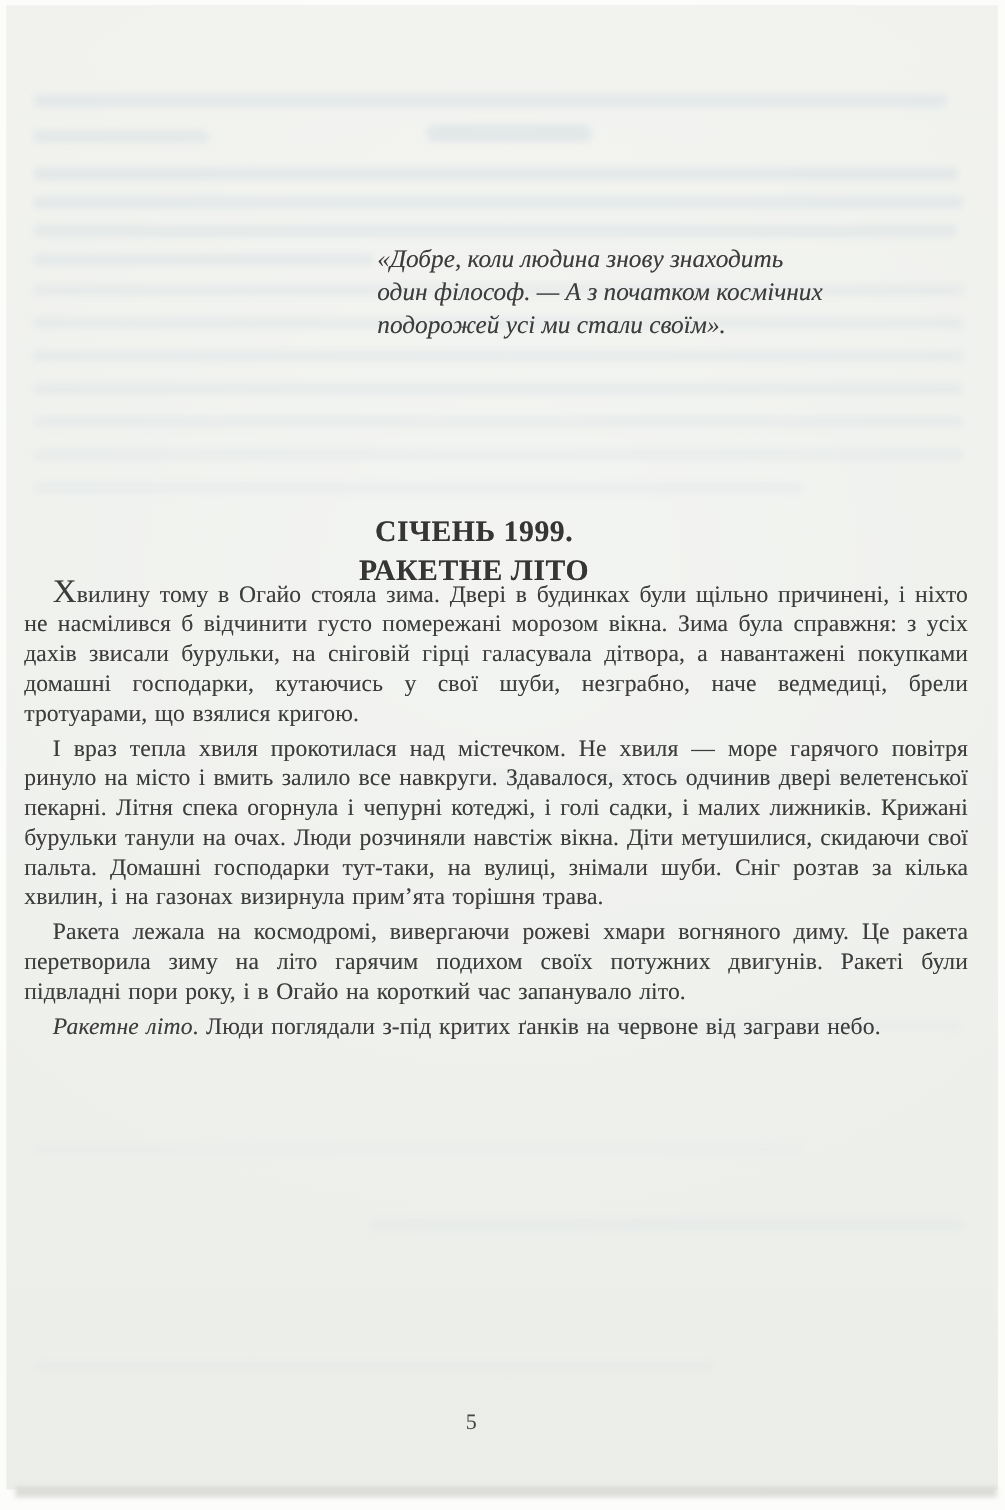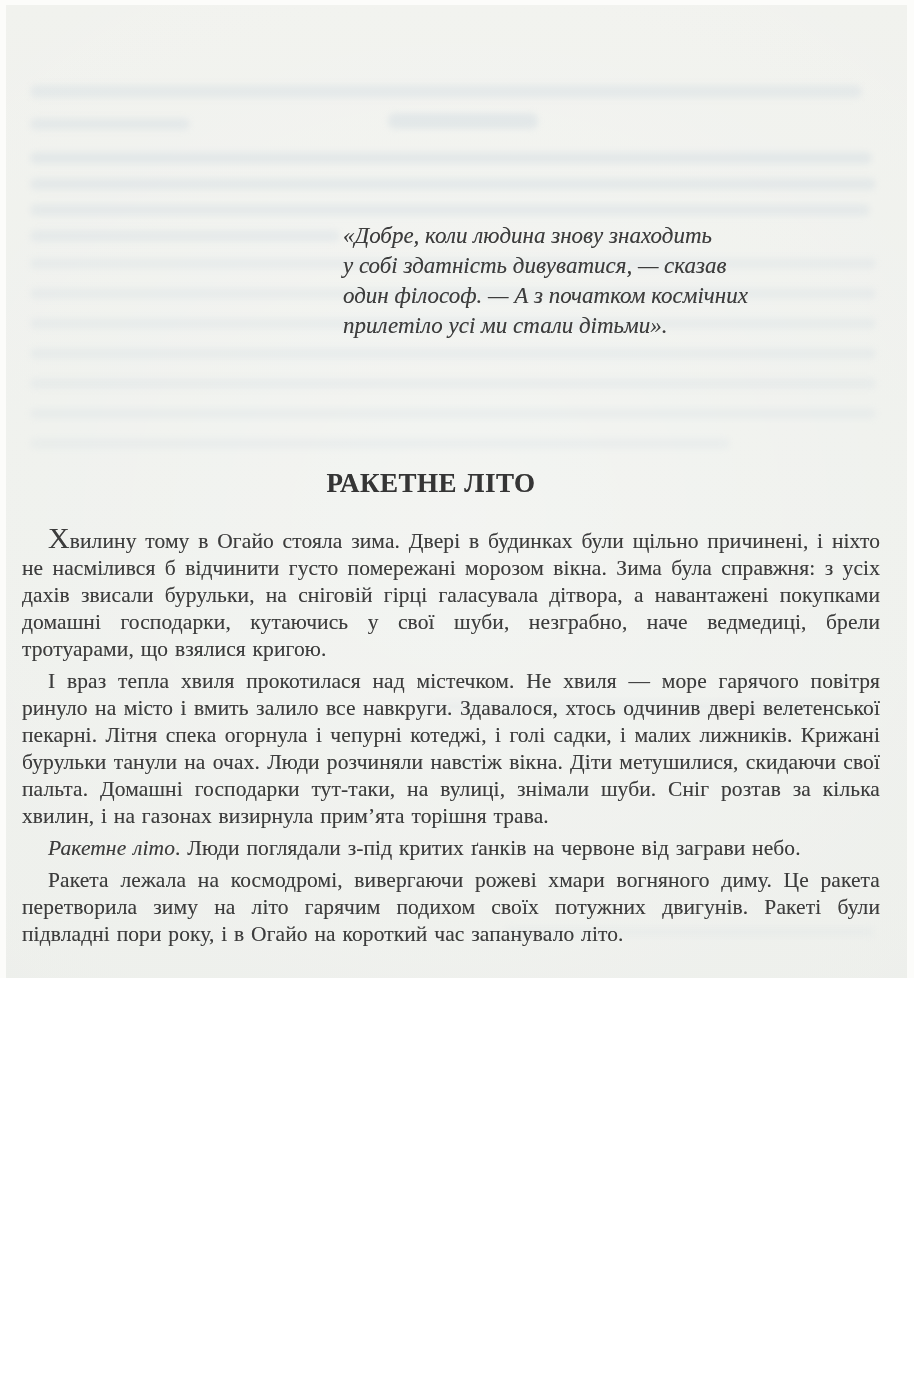--- a/index.html
+++ b/index.html
@@ -3,21 +3,21 @@
 <meta charset="utf-8">
 <style>
   :root{
     --paper:#eef0ec;
     --ink:#3c3c3c;
     --bleed:#c8d4dd;
     --scan-bg:#fcfcfa;
   }
   html,body{margin:0;padding:0;background:#ffffff;}
   .screenshot{
-    position:relative;width:914px;height:978px;overflow:hidden;
+    position:relative;width:914px;height:1373px;overflow:hidden;
     background:var(--scan-bg);
     font-family:"Liberation Serif","DejaVu Serif",serif;
   }
   
   .page{
     position:absolute;left:6px;top:5px;width:901px;height:1349px;
     background:
       radial-gradient(130% 80% at 50% 38%, rgba(255,255,255,0.30), rgba(255,255,255,0) 62%),
       linear-gradient(180deg,#f1f2ee 0%,#eef0ec 30%,#edefeb 85%,#ebeDe8 100%);
     background-color:var(--paper);
@@ -102,33 +102,33 @@
     <div class="bleed s13"></div>
     <div class="bleed s14"></div>
     <div class="bleed s15"></div>
     <div class="bleed s16"></div>
     <div class="bleed s17"></div>
     <div class="bleed s18"></div>
     <div class="bleed s19"></div>
 
     <div class="epigraph">
       <div>«Добре, коли людина знову знаходить</div>
-      <div>у собі здатність дивуватися, — сказав</div>
       <div>один філософ. — А з початком космічних</div>
-      <div>прилетіло усі ми стали дітьми».</div>
+      <div>подорожей усі ми стали своїм».</div>
     </div>
 
     <div class="heading">
+      <div>СІЧЕНЬ 1999.</div>
       <div>РАКЕТНЕ ЛІТО</div>
     </div>
 
     <div class="body-text">
       <p><span class="dropcap">Х</span><span>вилину тому в Огайо стояла зима. Двері в будинках були щільно причинені, і ніхто не насмілився б відчинити густо помережані морозом вікна. Зима була справжня: з усіх дахів звисали бурульки, на сніговій гірці галасувала дітвора, а навантажені покупками домашні господарки, кутаючись у свої шуби, незграбно, наче ведмедиці, брели тротуарами, що взялися кригою.</span></p>
       <p><span>І враз тепла хвиля прокотилася над містечком. Не хвиля — море гарячого повітря ринуло на місто і вмить залило все навкруги. Здавалося, хтось одчинив двері велетенської пекарні. Літня спека огорнула і чепурні котеджі, і голі садки, і малих лижників. Крижані бурульки танули на очах. Люди розчиняли навстіж вікна. Діти метушилися, скидаючи свої пальта. Домашні господарки тут-таки, на вулиці, знімали шуби. Сніг розтав за кілька хвилин, і на газонах визирнула прим’ята торішня трава.</span></p>
+      <p><span>Ракета лежала на космодромі, вивергаючи рожеві хмари вогняного диму. Це ракета перетворила зиму на літо гарячим подихом своїх потужних двигунів. Ракеті були підвладні пори року, і в Огайо на короткий час запанувало літо.</span></p>
       <p><span class="lead-italic">Ракетне літо</span><span>. Люди поглядали з-під критих ґанків на червоне від заграви небо.</span></p>
-      <p><span>Ракета лежала на космодромі, вивергаючи рожеві хмари вогняного диму. Це ракета перетворила зиму на літо гарячим подихом своїх потужних двигунів. Ракеті були підвладні пори року, і в Огайо на короткий час запанувало літо.</span></p>
     </div>
 
     <div class="page-number">5</div>
   </div>
 
   <div class="bottom-edge"></div>
 </div>
 
 </body></html>

